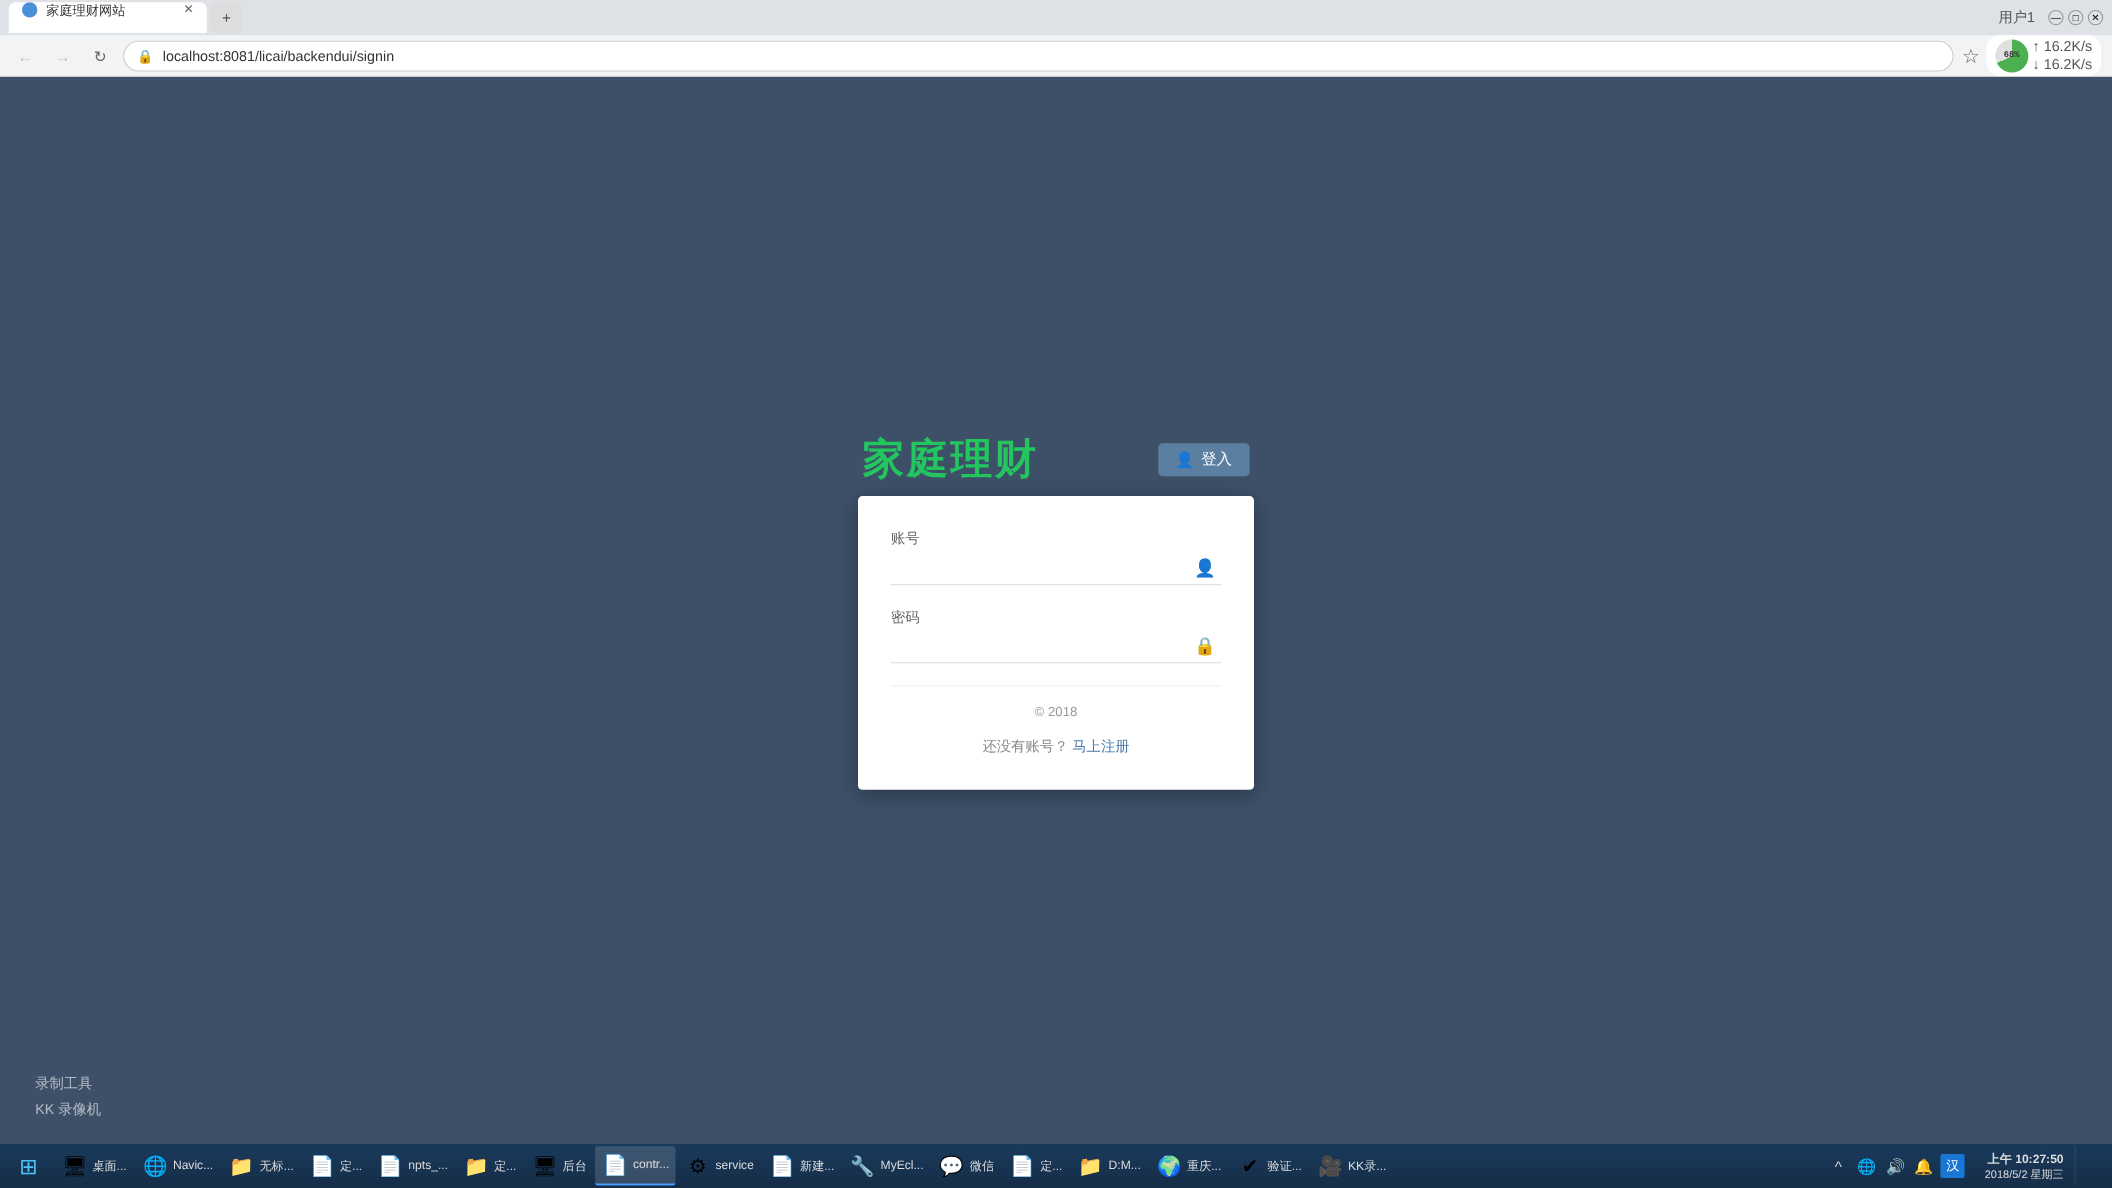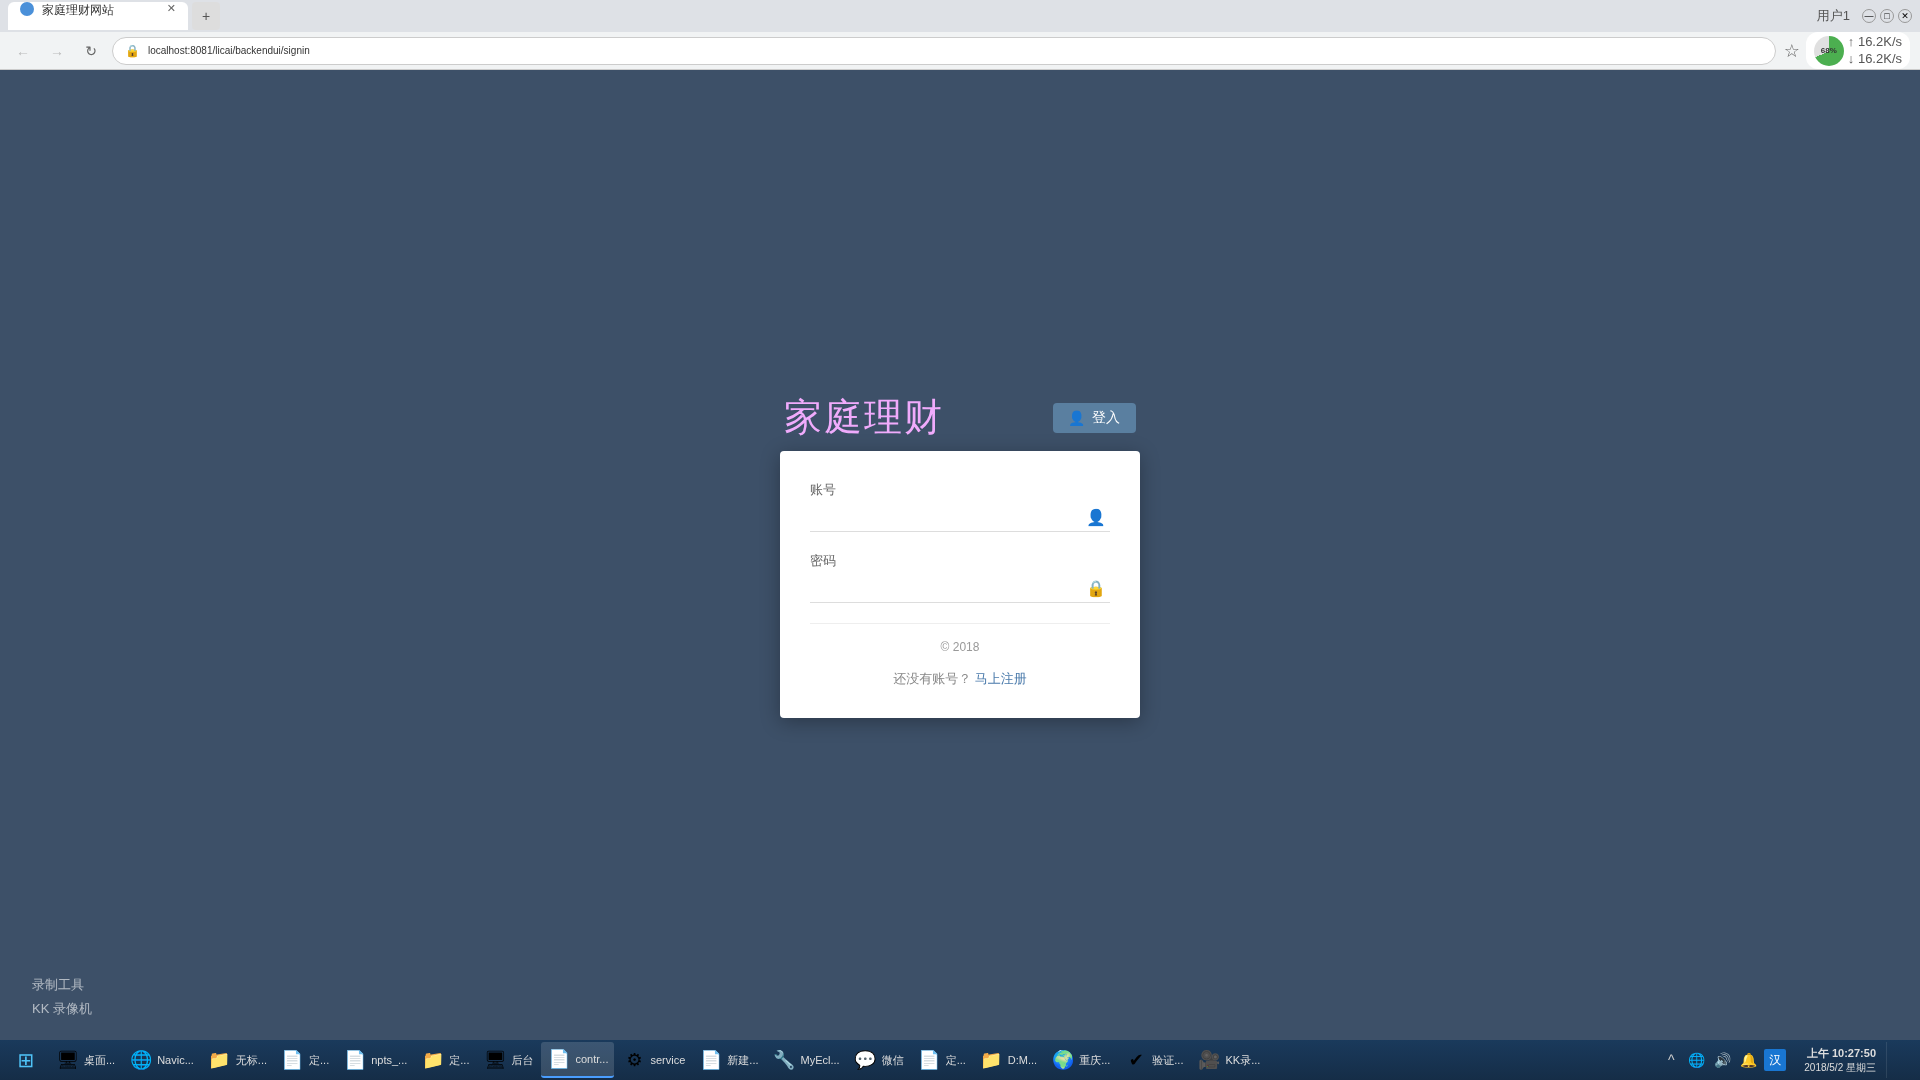--- a/index.html
+++ b/index.html
@@ -61,40 +61,41 @@
       border: 1px solid #ccc;
       border-radius: 14px;
       background: #fff;
       display: flex;
       align-items: center;
       padding: 0 12px;
       font-size: 13px;
       color: #333;
       gap: 8px;
     }
-    .url-text { font-size: 10px; color: #333; }
+    .url-text { font-size: 13px; color: #333; }
     .toolbar-right {
       display: flex; align-items: center; gap: 6px;
     }
     .star-btn { color: #666; font-size: 18px; cursor: pointer; }
     .perf-widget {
       display: flex; align-items: center; gap: 4px;
       background: #fff;
       border-radius: 12px;
       padding: 2px 8px;
       font-size: 10px;
     }
     .perf-circle {
       width: 30px; height: 30px;
       border-radius: 50%;
       background: conic-gradient(#4caf50 0% 68%, #e0e0e0 68% 100%);
       display: flex; align-items: center; justify-content: center;
       font-size: 9px;
       font-weight: bold;
       color: #333;
+      font-family: Liberation Mono, monospace;
     }
     .perf-speeds { font-size: 13px; color: #555; line-height: 1.3; }
     .win-controls {
       display: flex; align-items: center; gap: 4px; margin-left: 8px;
     }
     .win-btn {
       width: 14px; height: 14px;
       border-radius: 50%;
       display: flex; align-items: center; justify-content: center;
       font-size: 9px;
@@ -127,23 +128,23 @@
       display: flex;
       align-items: center;
       justify-content: space-between;
       width: 360px;
       margin-bottom: 0;
       padding: 0 4px 8px 4px;
     }
 
     .site-title {
       font-size: 38px;
-      color: #f0abfc;
+      color: #22c55e;
       font-family: 'STXingkai', 'KaiTi', cursive, serif;
-      font-weight: normal;
+      font-weight: bold;
       letter-spacing: 2px;
     }
 
     .login-header-btn {
       background: #5a7fa0;
       color: #fff;
       border: none;
       border-radius: 4px;
       padding: 6px 16px;
       font-size: 14px;

